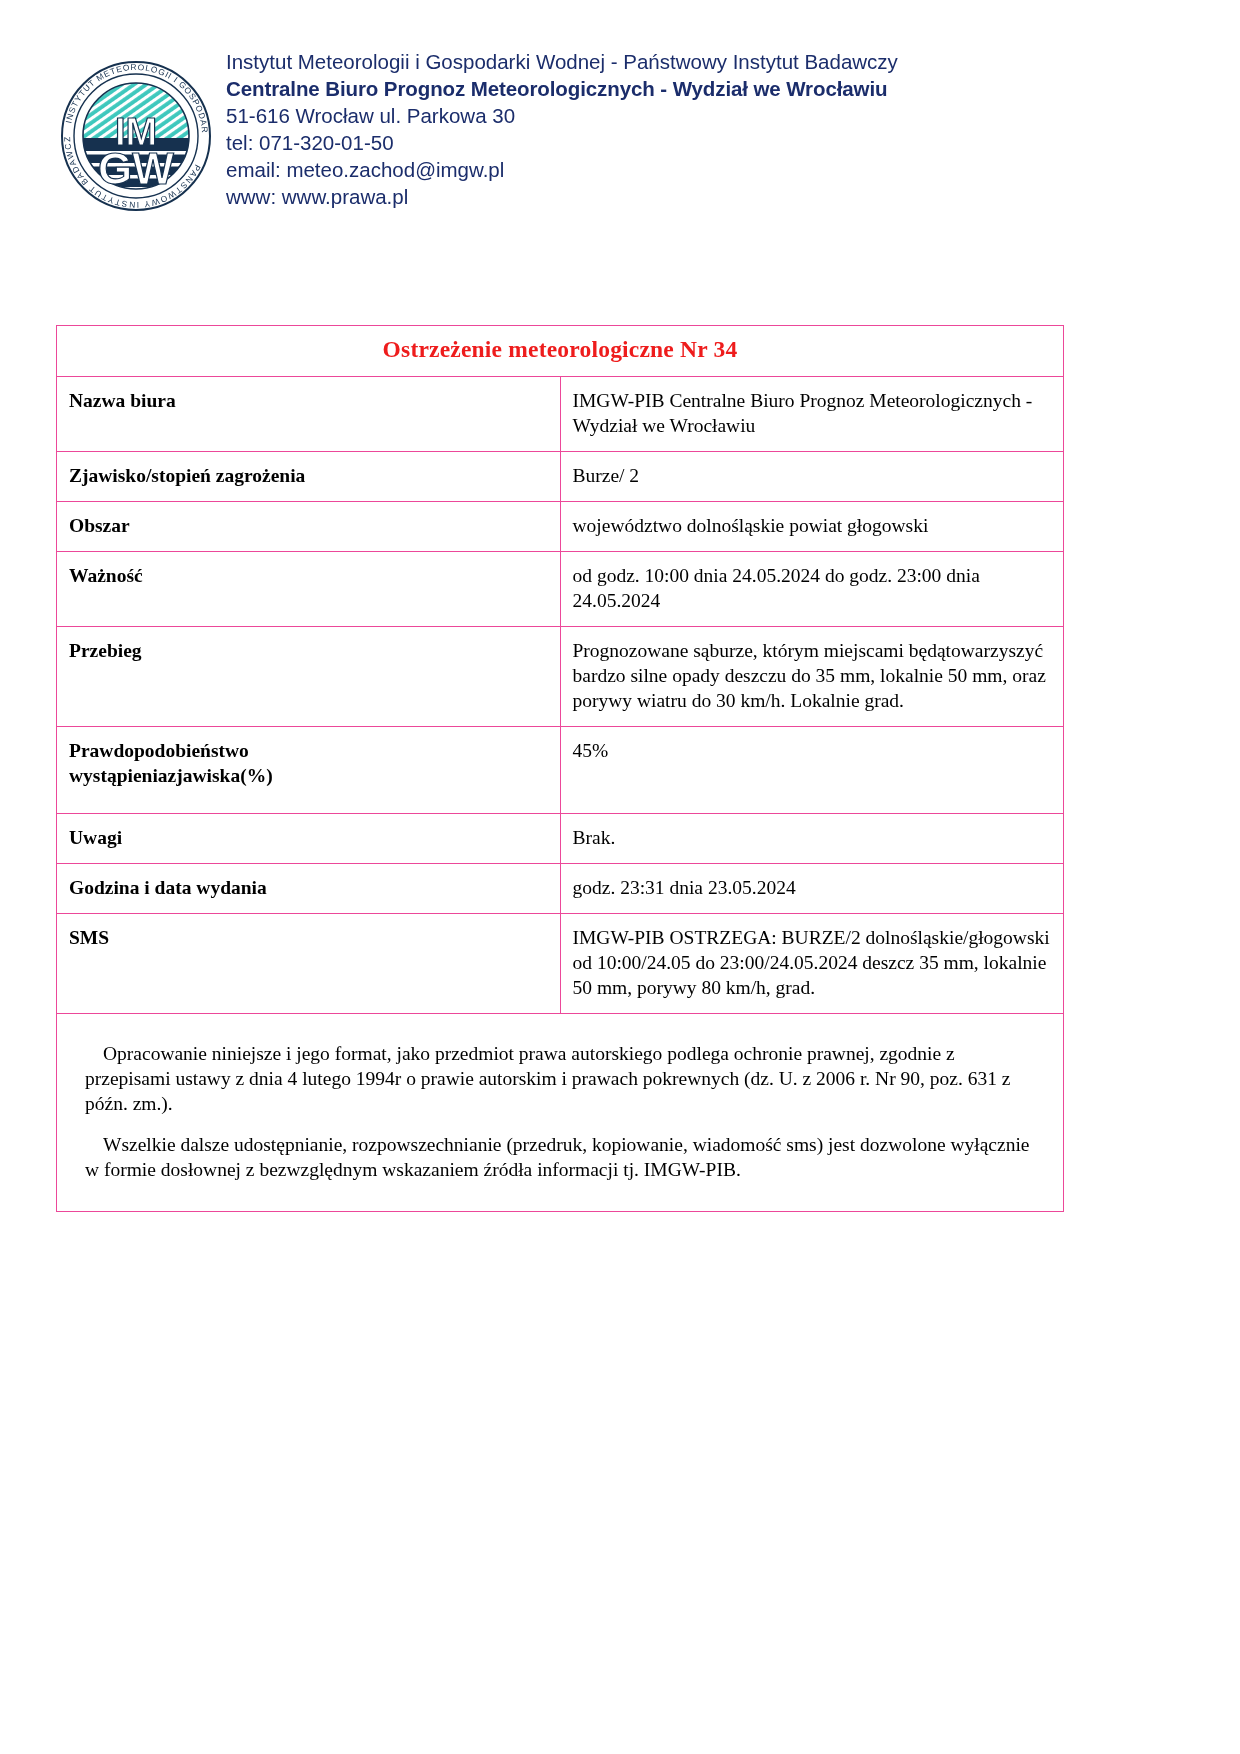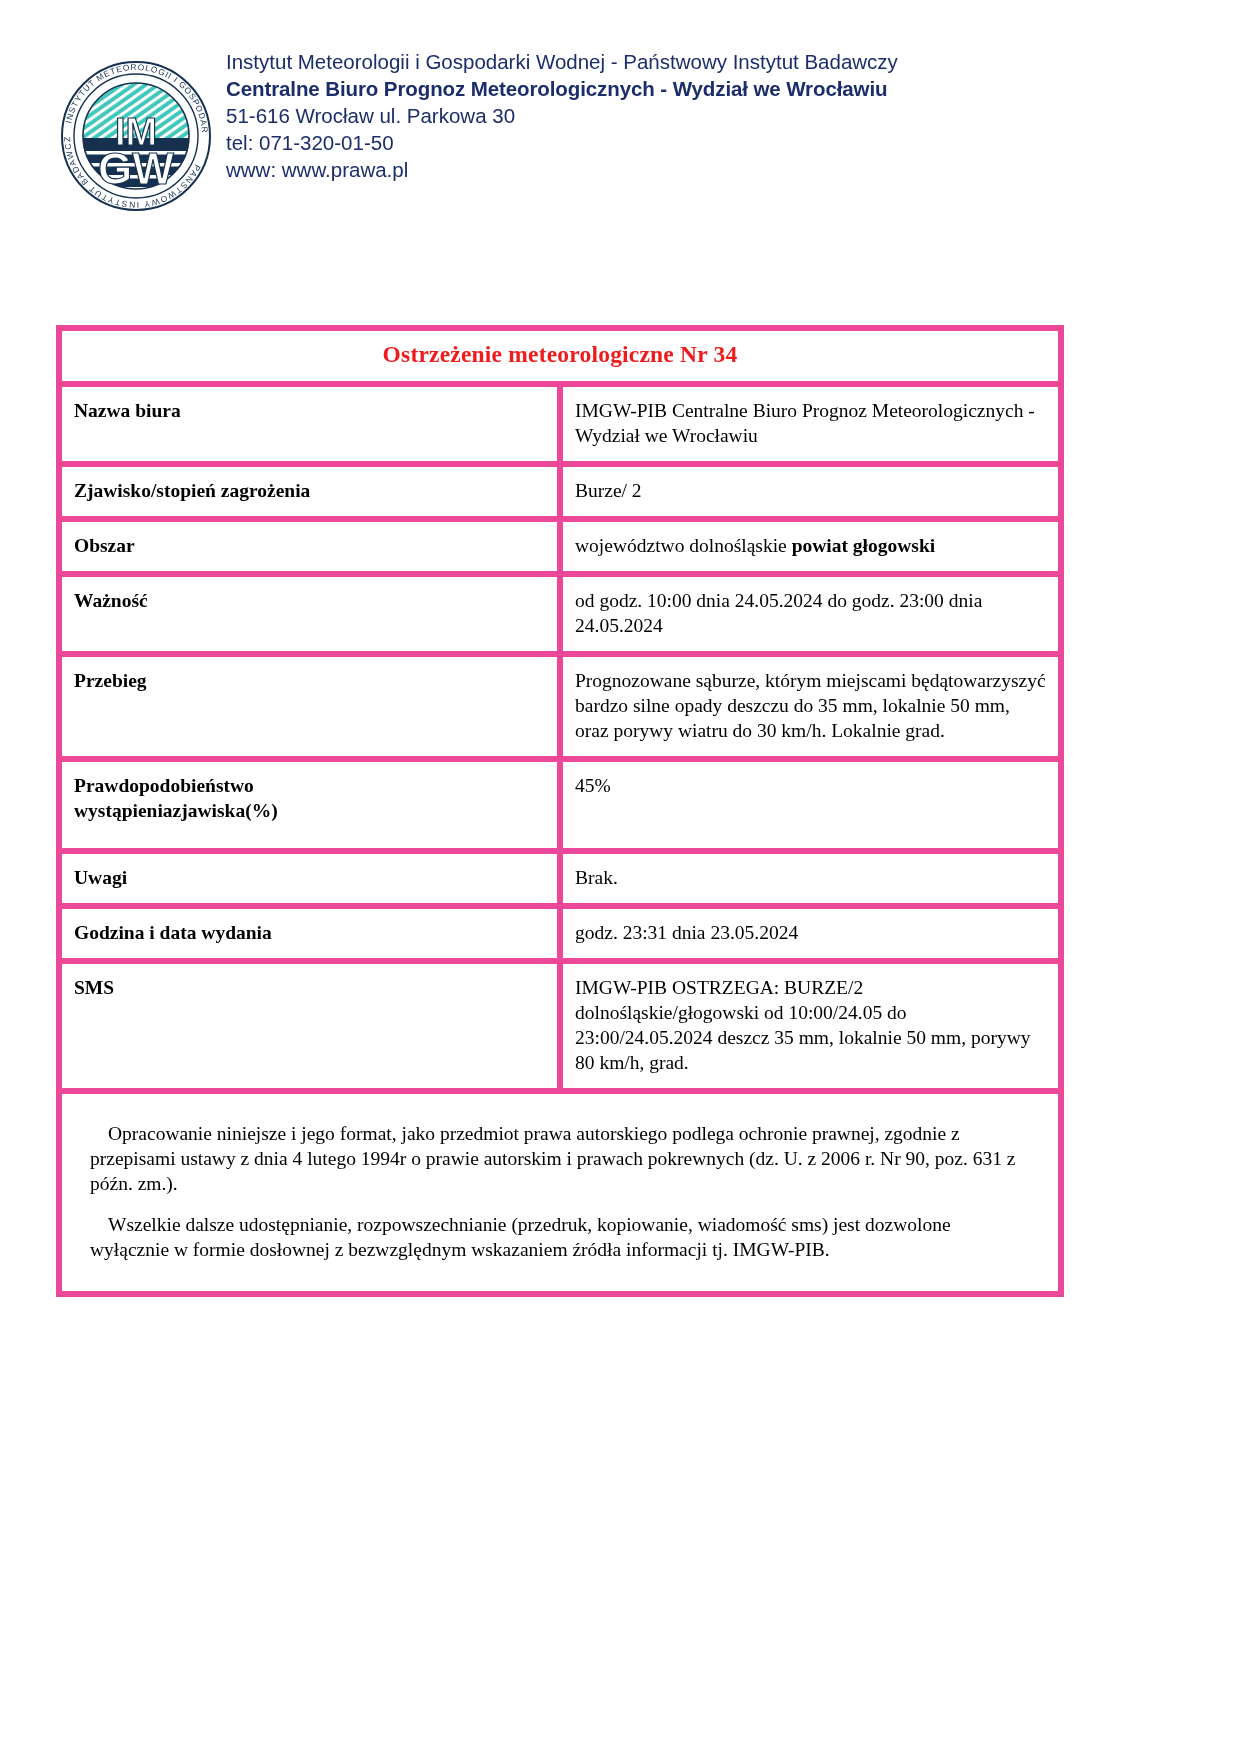--- a/index.html
+++ b/index.html
@@ -58,21 +58,21 @@
   .table-wrap {
     margin: 105px 56px 0 56px;
   }
 
   table.warn {
     width: 1008px;
     border-collapse: collapse;
     table-layout: fixed;
   }
   table.warn td {
-    border: 6px solid #ec4899;
+    border: 1px solid #ec4899;
     vertical-align: top;
     padding: 11px 12px 13px 12px;
     font-size: 19.5px;
     line-height: 25px;
   }
   td.label {
     width: 268px;
     font-weight: bold;
     font-size: 19px;
   }
@@ -83,21 +83,21 @@
     text-align: center;
     padding: 14px 10px 16px 10px;
     border: 1px solid #58585a;
   }
   .title-text {
     color: #ee1c1c;
     font-weight: bold;
     font-size: 23.5px;
     letter-spacing: 0.2px;
   }
-  .bold-inline { font-weight: bold; margin-top: 12px; }
+  .bold-inline { font-weight: normal; margin-top: 12px; }
 
   td.footer-cell {
     padding: 14px 16px 16px 16px;
     font-size: 19px;
     line-height: 26px;
   }
   .footer-para {
     text-indent: 18px;
     margin: 16px;
   }
@@ -148,20 +148,21 @@
           <textPath href="#arcBot" startOffset="14%">PAŃSTWOWY INSTYTUT BADAWCZY</textPath>
         </text>
       </svg>
     </div>
 
     <div class="header-text">
       <div class="header-line">Instytut Meteorologii i Gospodarki Wodnej - Państwowy Instytut Badawczy</div>
       <div class="header-line bold">Centralne Biuro Prognoz Meteorologicznych - Wydział we Wrocławiu</div>
       <div class="header-line">51-616 Wrocław ul. Parkowa 30</div>
       <div class="header-line">tel: 071-320-01-50</div>
+      <div class="header-line">email: meteo.zachod@imgw.pl</div>
       <div class="header-line">www: www.prawa.pl</div>
     </div>
   </div>
 
   <div class="table-wrap">
     <table class="warn">
       <tbody>
         <tr>
           <td class="title-cell" colspan="2">
             <span class="title-text">Ostrzeżenie meteorologiczne Nr 34</span>

